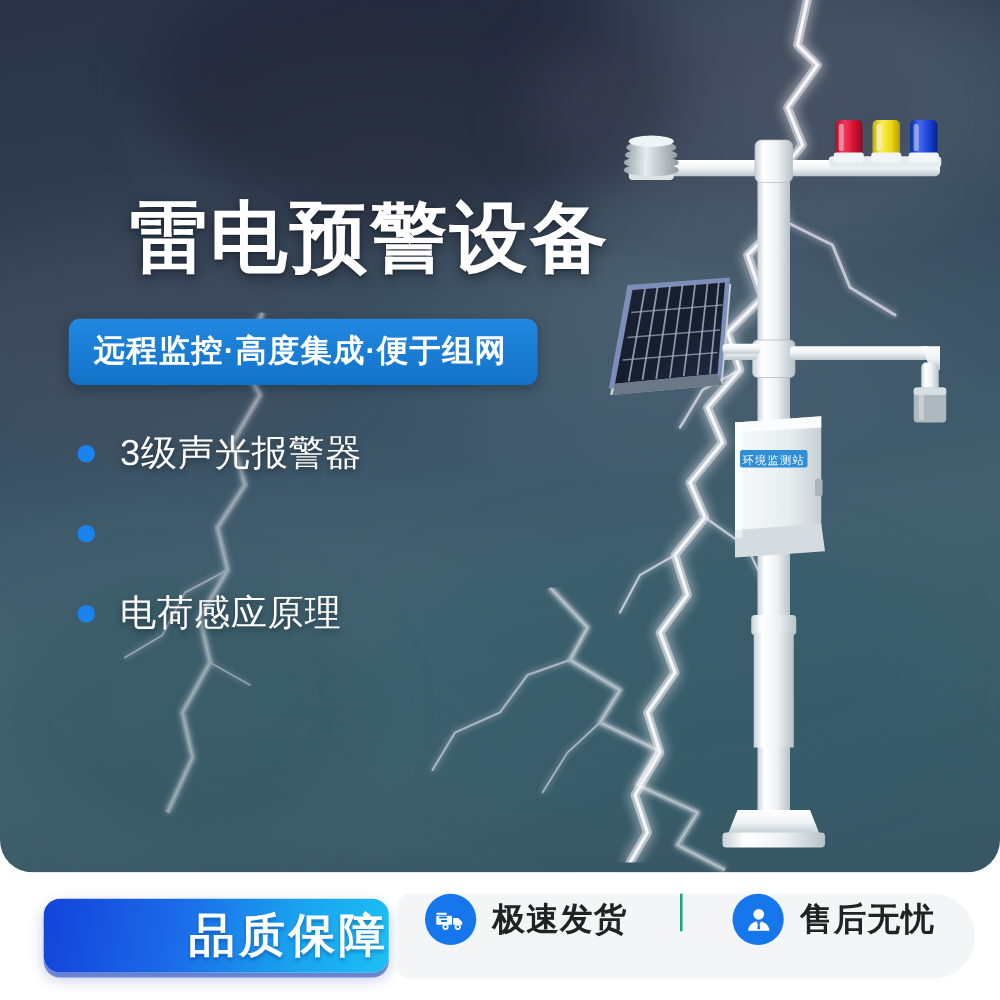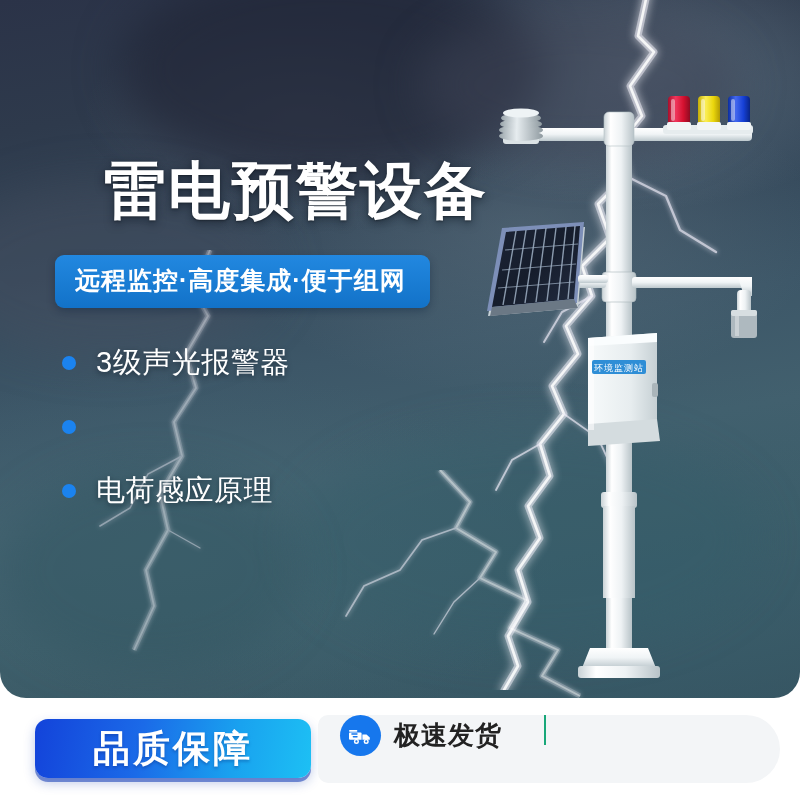--- a/index.html
+++ b/index.html
@@ -148,21 +148,21 @@
     display: flex;
     align-items: center;
   }
   .quality-chip {
     position: absolute;
     left: 35px; top: 21px;
     width: 276px; height: 59px;
     border-radius: 13px;
     background: linear-gradient(100deg, #1343da 0%, #1b6ae8 38%, #19a2ef 72%, #1dc0f4 100%);
     box-shadow: 0 4px 0 rgba(20,60,180,.55), 0 5px 12px rgba(20,60,170,.28);
-    display: flex; align-items: center; justify-content: center;
+    display: flex; align-items: center; justify-content: flex-end;
   }
   .quality-chip-label {
     color: #ffffff;
     font-size: 37px;
     font-weight: bold;
     letter-spacing: 3px;
     line-height: 1;
     text-shadow: 0 2px 3px rgba(10,40,120,.35);
   }
   .trust-panel {
@@ -450,17 +450,28 @@
             <rect x="1" y="7.1" width="8.4" height="1.6" rx="0.8" fill="#ffffff"></rect>
             <rect x="3.2" y="10.2" width="6.5" height="1.5" rx="0.75" fill="#1677ed"></rect>
             <rect x="4.6" y="13.0" width="5.1" height="1.5" rx="0.75" fill="#1677ed"></rect>
           </svg>
         </span>
         <span class="trust-label">极速发货</span>
       </div>
 
       <div class="trust-divider"></div>
 
+      <div class="trust-item trust-item-second">
+        <span class="trust-icon">
+          <svg width="26" height="26" viewBox="0 0 26 26">
+            <circle cx="13" cy="8.4" r="4.3" fill="#ffffff"></circle>
+            <path d="M4.4 21.6 c0.6 -4.9 4.2 -7.6 8.6 -7.6 c4.4 0 8.0 2.7 8.6 7.6 z" fill="#ffffff"></path>
+            <path d="M11.2 13.9 h3.6 l-0.7 2.0 h-2.2 z" fill="#1677ed"></path>
+            <path d="M12.3 15.7 h1.4 l0.35 4.6 h-2.1 z" fill="#1677ed"></path>
+          </svg>
+        </span>
+        <span class="trust-label">售后无忧</span>
+      </div>
 
     </div>
   </div>
 
 </div>
 
 </body></html>

